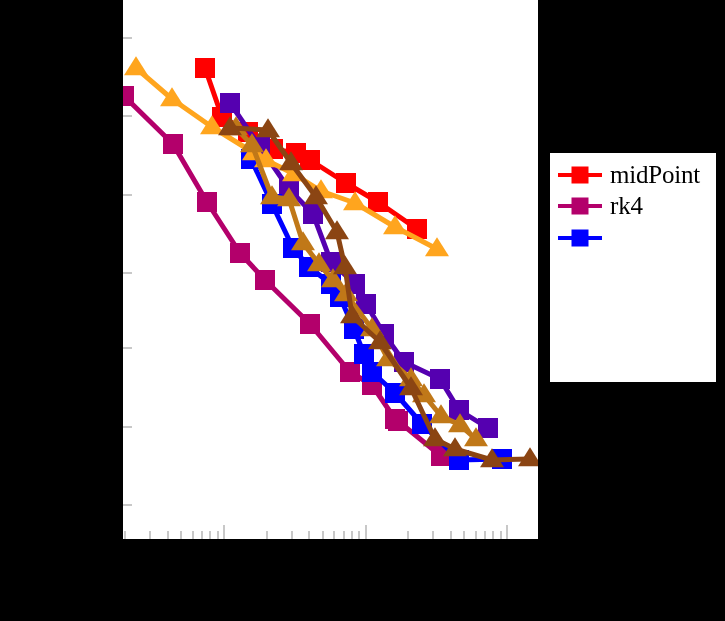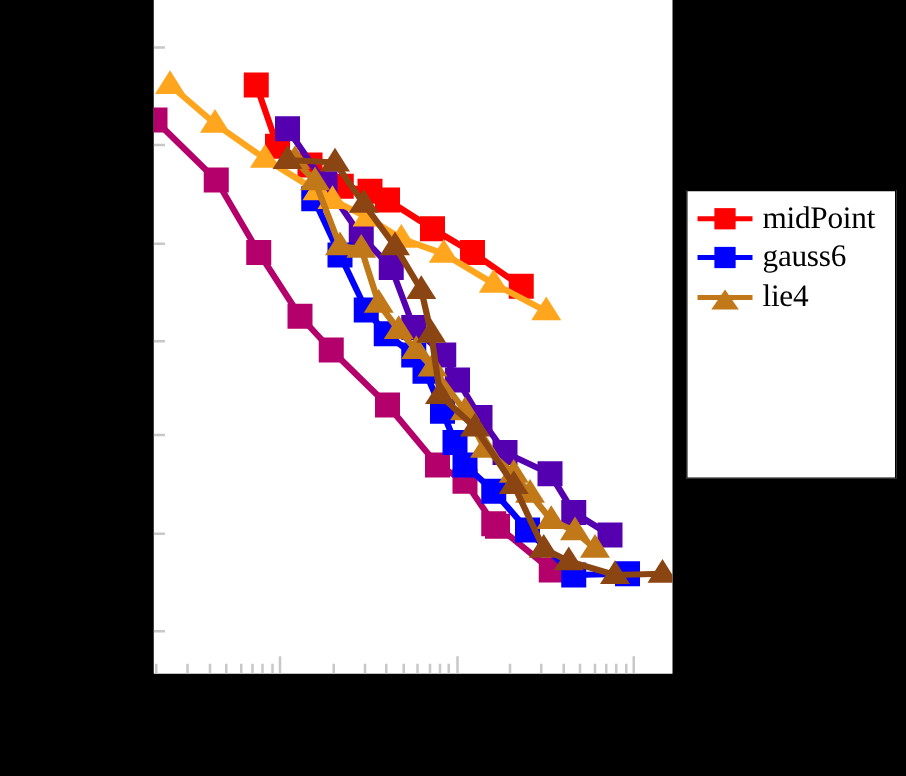--- a/index.html
+++ b/index.html
@@ -194,28 +194,27 @@
     <div id="legend-inner">
         <div class="leg-row">
           <div class="leg-sym">
             <div class="leg-line" style="background: rgb(255, 0, 0);"></div>
             <div class="leg-mark leg-sq" style="background: rgb(255, 0, 0);"></div>
           </div>
           <div class="leg-label">midPoint</div>
         </div>
         <div class="leg-row">
           <div class="leg-sym">
+            <div class="leg-line" style="background: rgb(179, 0, 107);"></div>
+            <div class="leg-mark leg-sq" style="background: rgb(179, 0, 107);"></div>
+          </div>
+          <div class="leg-label">rk4</div>
+        </div>
+        <div class="leg-row">
+          <div class="leg-sym">
             <div class="leg-line" style="background: rgb(0, 0, 255);"></div>
             <div class="leg-mark leg-sq" style="background: rgb(0, 0, 255);"></div>
           </div>
-          <div class="leg-label">gauss6</div>
-        </div>
-        <div class="leg-row">
-          <div class="leg-sym">
-            <div class="leg-line" style="background: rgb(192, 120, 24);"></div>
-            <div class="leg-mark leg-tri" style="border-bottom: 16px solid rgb(192, 120, 24); transform: translate(-50%, -40%);"></div>
-          </div>
-          <div class="leg-label">lie4</div>
         </div>
       </div>
   </div>
 
 </div>
 
 </body></html>

